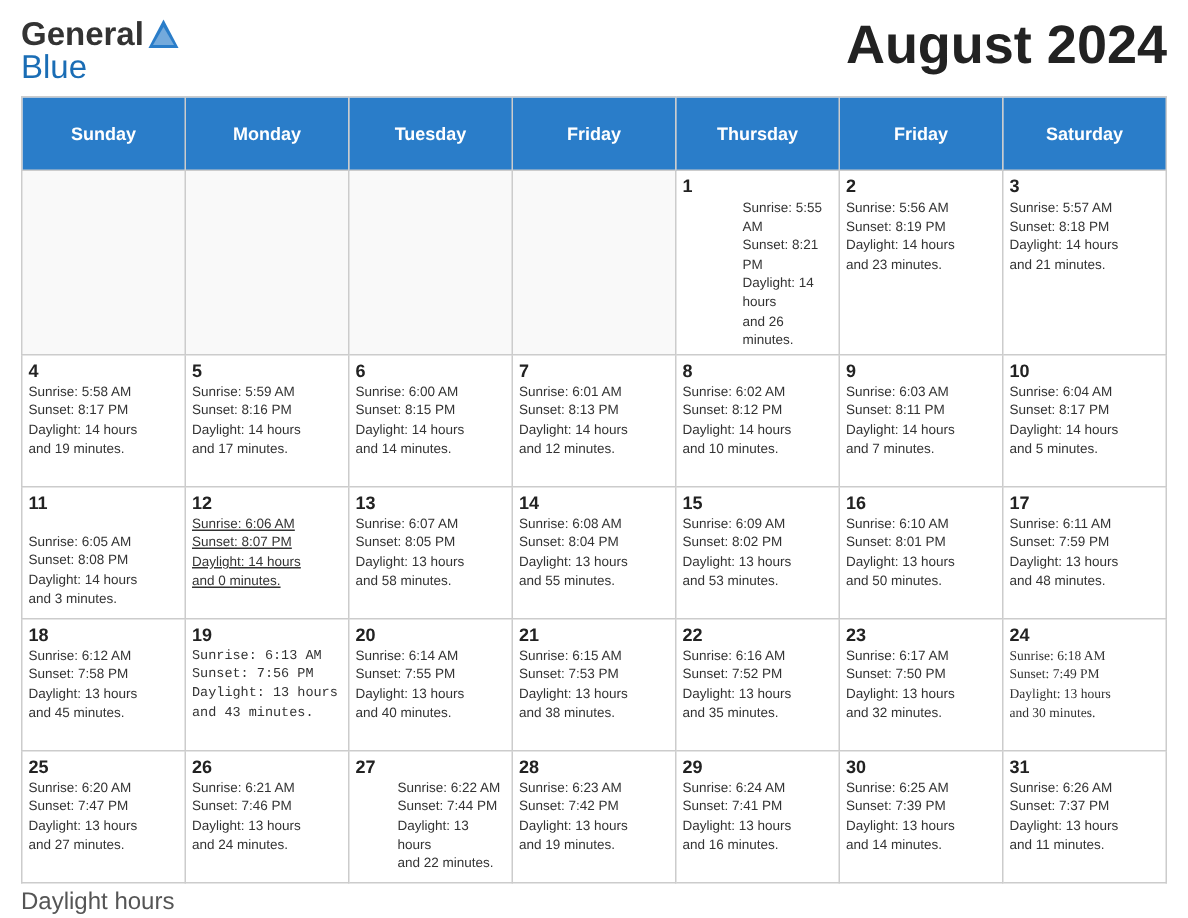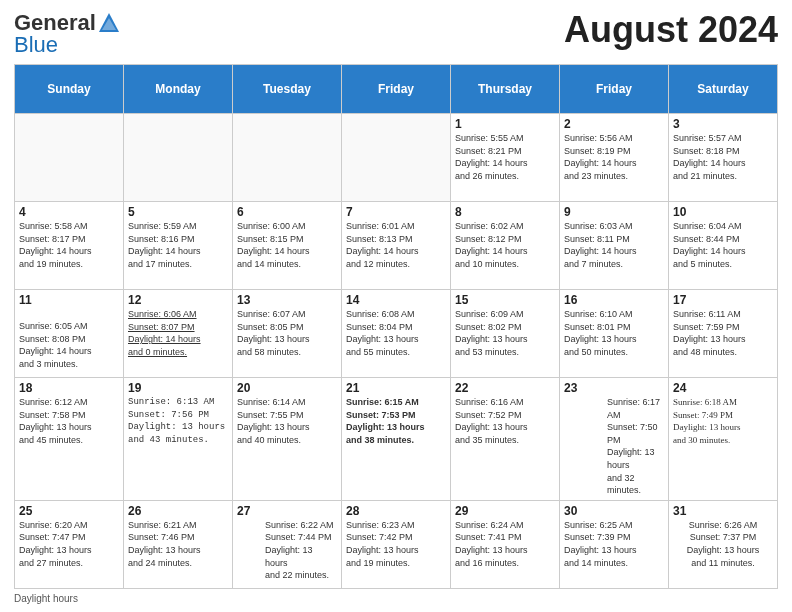--- a/index.html
+++ b/index.html
@@ -74,21 +74,21 @@
       margin-bottom: 1px;
       display: block;
     }
     .day-info {
       font-size: 9px;
       color: #333;
       line-height: 1.4;
     }
     .footer {
       margin-top: 4px;
-      font-size: 10px;
+      font-size: 16px;
       color: #555;
     }
   </style>
 </head>
 <body>
 
 <div class="page">
   <div class="header">
     <div class="logo-area">
     <div style="display:flex;align-items:center;gap:2px;">
@@ -118,21 +118,21 @@
         </tr>
     </thead>
     <tbody id="calendar-body">
     <tr>
           <td class="empty"></td>
           <td class="empty"></td>
           <td class="empty"></td>
           <td class="empty"></td>
           <td>
             <span class="day-number">1</span>
-            <div class="day-info" style="white-space: pre-line;">Sunrise: 5:55 AM
+            <div class="day-info" style="white-space: pre-line; margin-left: 40px;">Sunrise: 5:55 AM
 Sunset: 8:21 PM
 Daylight: 14 hours
 and 26 minutes.</div>
           </td>
           <td>
             <span class="day-number">2</span>
             <div class="day-info" style="white-space: pre-line;">Sunrise: 5:56 AM
 Sunset: 8:19 PM
 Daylight: 14 hours
 and 23 minutes.</div>
@@ -184,21 +184,21 @@
           <td>
             <span class="day-number">9</span>
             <div class="day-info" style="white-space: pre-line;">Sunrise: 6:03 AM
 Sunset: 8:11 PM
 Daylight: 14 hours
 and 7 minutes.</div>
           </td>
           <td>
             <span class="day-number">10</span>
             <div class="day-info" style="white-space: pre-line;">Sunrise: 6:04 AM
-Sunset: 8:44 PM
+Sunset: 8:17 PM
 Daylight: 14 hours
 and 5 minutes.</div>
           </td>
         </tr>
         <tr>
           <td>
             <span class="day-number">11</span>
             <div class="day-info" style="white-space: pre-line; margin-top: 13px;">Sunrise: 6:05 AM
 Sunset: 8:08 PM
 Daylight: 14 hours
@@ -264,35 +264,35 @@
           </td>
           <td>
             <span class="day-number">20</span>
             <div class="day-info" style="white-space: pre-line;">Sunrise: 6:14 AM
 Sunset: 7:55 PM
 Daylight: 13 hours
 and 40 minutes.</div>
           </td>
           <td>
             <span class="day-number">21</span>
-            <div class="day-info" style="white-space: pre-line; font-weight: bold;">Sunrise: 6:15 AM
+            <div class="day-info" style="white-space: pre-line;">Sunrise: 6:15 AM
 Sunset: 7:53 PM
 Daylight: 13 hours
 and 38 minutes.</div>
           </td>
           <td>
             <span class="day-number">22</span>
             <div class="day-info" style="white-space: pre-line;">Sunrise: 6:16 AM
 Sunset: 7:52 PM
 Daylight: 13 hours
 and 35 minutes.</div>
           </td>
           <td>
             <span class="day-number">23</span>
-            <div class="day-info" style="white-space: pre-line; margin-left: 43px;">Sunrise: 6:17 AM
+            <div class="day-info" style="white-space: pre-line;">Sunrise: 6:17 AM
 Sunset: 7:50 PM
 Daylight: 13 hours
 and 32 minutes.</div>
           </td>
           <td>
             <span class="day-number">24</span>
             <div class="day-info" style="white-space: pre-line; font-family: Liberation Serif, serif;">Sunrise: 6:18 AM
 Sunset: 7:49 PM
 Daylight: 13 hours
 and 30 minutes.</div>
@@ -336,21 +336,21 @@
           </td>
           <td>
             <span class="day-number">30</span>
             <div class="day-info" style="white-space: pre-line;">Sunrise: 6:25 AM
 Sunset: 7:39 PM
 Daylight: 13 hours
 and 14 minutes.</div>
           </td>
           <td>
             <span class="day-number">31</span>
-            <div class="day-info" style="white-space: pre-line; text-align: center;">Sunrise: 6:26 AM
+            <div class="day-info" style="white-space: pre-line;">Sunrise: 6:26 AM
 Sunset: 7:37 PM
 Daylight: 13 hours
 and 11 minutes.</div>
           </td>
         </tr>
       </tbody>
   </table>
 
   <div class="footer">
     <span>Daylight hours</span>

